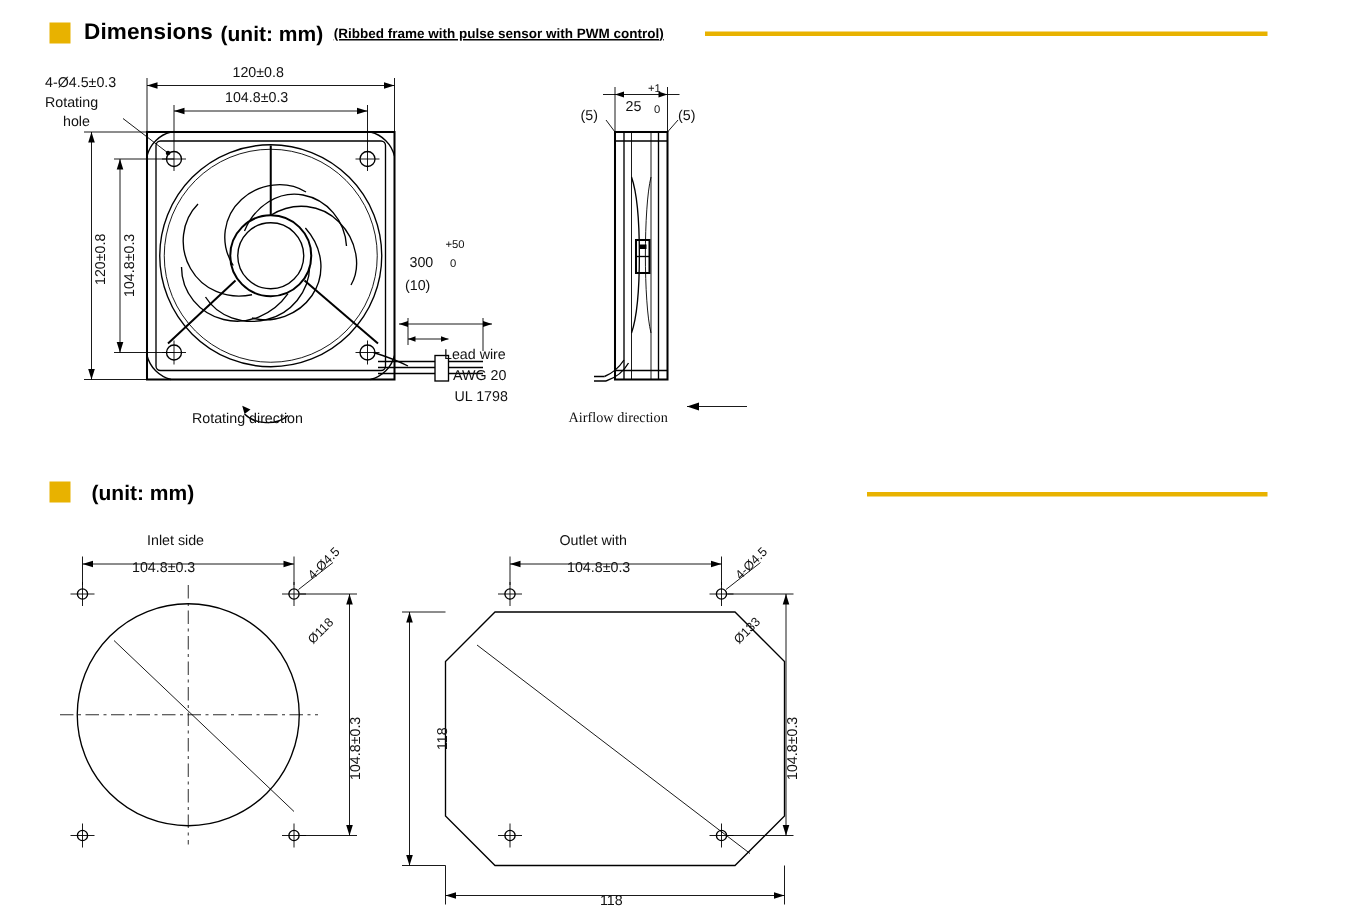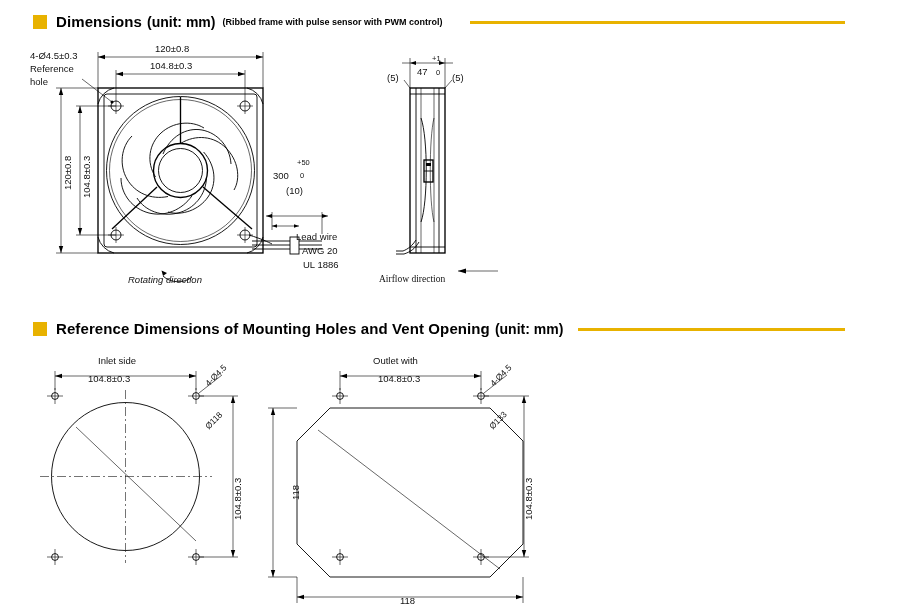--- a/index.html
+++ b/index.html
@@ -11,21 +11,21 @@
     position:relative;
     overflow:hidden;
   }
   .page{position:relative;width:899px;height:615px;}
 
   
   .sec-head{position:absolute;display:flex;align-items:center;}
   .sec-mark{width:14px;height:14px;background:#e8b200;margin-right:9px;flex:none;}
   .sec-title{font-size:15px;font-weight:bold;color:#000;letter-spacing:.1px;}
   .sec-unit{font-size:14px;font-weight:bold;color:#000;margin-left:5px;}
-  .sec-note{font-size:9px;font-weight:bold;color:#000;margin-left:7px;}
+  .sec-note{font-size:9px;font-weight:bold;color:#000;margin-left:7px;text-decoration:underline;}
   .sec-rule{position:absolute;height:3px;background:#e8b200;}
 
   
   .t{position:absolute;font-size:9.5px;color:#111;white-space:nowrap;line-height:1.22;}
   .t.s{font-size:8.5px;}
   .t.xs{font-size:7.5px;}
   .rot{transform-origin:0 0;transform:rotate(-90deg);}
 
   
   svg{position:absolute;left:0;top:0;overflow:visible;}
@@ -169,51 +169,50 @@
     <path class="dim" d="M445,58 V28"></path>
     <path class="dim" d="M402,33 H453"></path>
     <path d="M410,33 l6,-2 l0,4 z" fill="#000"></path>
     <path d="M445,33 l-6,-2 l0,4 z" fill="#000"></path>
 
     <path class="dim" d="M404,50 L410,58"></path>
     <path class="dim" d="M452,50 L445,58"></path>
   </svg>
 
   <div class="t" style="left:30px;top:50px;">4-Ø4.5±0.3</div>
-  <div class="t" style="left:30px;top:63px;">Reference</div>
-  <div class="t" style="left:18px;top:76px;padding-left:12px;">hole</div>
+  <div class="t" style="left:30px;top:63px;">Rotating</div>
+  <div class="t" style="left:30px;top:76px;padding-left:12px;">hole</div>
 
   <div class="t" style="left:155px;top:43px;">120±0.8</div>
   <div class="t" style="left:150px;top:60px;">104.8±0.3</div>
 
   <div class="t rot" style="left:62px;top:190px;">120±0.8</div>
   <div class="t rot" style="left:81px;top:198px;">104.8±0.3</div>
 
-  <div class="t" style="left:128px;top:274px;font-style:italic;">Rotating direction</div>
+  <div class="t" style="left:128px;top:274px;">Rotating direction</div>
 
   <div class="t xs" style="left:297px;top:158px;">+50</div>
   <div class="t" style="left:273px;top:170px;">300</div>
   <div class="t xs" style="left:300px;top:171px;">0</div>
-  <div class="t" style="left:286px;top:185px;">(10)</div>
+  <div class="t" style="left:270px;top:185px;">(10)</div>
 
   <div class="t" style="left:296px;top:231px;">Lead wire</div>
   <div class="t" style="left:302px;top:245px;">AWG 20</div>
-  <div class="t" style="left:303px;top:259px;">UL 1886</div>
+  <div class="t" style="left:303px;top:259px;">UL 1798</div>
 
   <div class="t xs" style="left:432px;top:54px;">+1</div>
-  <div class="t" style="left:417px;top:66px;">47</div>
+  <div class="t" style="left:417px;top:66px;">25</div>
   <div class="t xs" style="left:436px;top:68px;">0</div>
   <div class="t" style="left:387px;top:72px;">(5)</div>
   <div class="t" style="left:452px;top:72px;">(5)</div>
 
   <div class="t" style="left:379px;top:274px;font-family:Liberation Serif, serif;">Airflow direction</div>
 
   <div class="sec-head" style="left:33px;top:320px;">
     <div class="sec-mark"></div>
-    <div class="sec-title">Reference Dimensions of Mounting Holes and Vent Opening</div>
     <div class="sec-unit">(unit: mm)</div>
   </div>
   <div class="sec-rule" style="left:578px;top:328px;width:267px;"></div>
 
   <svg width="899" height="270" style="top:345px;">
 
     <g class="ln">
       <circle cx="55" cy="51" r="3.4"></circle>
         <path class="ln-thin" d="M47,51 H63 M55,43 V59"></path>
       <circle cx="196" cy="51" r="3.4"></circle>

